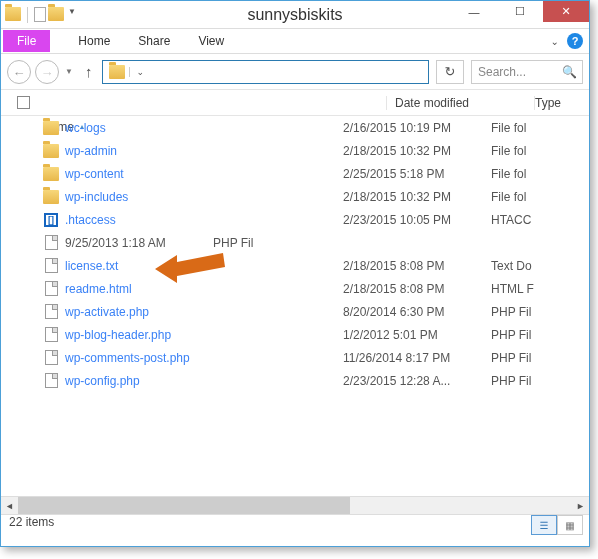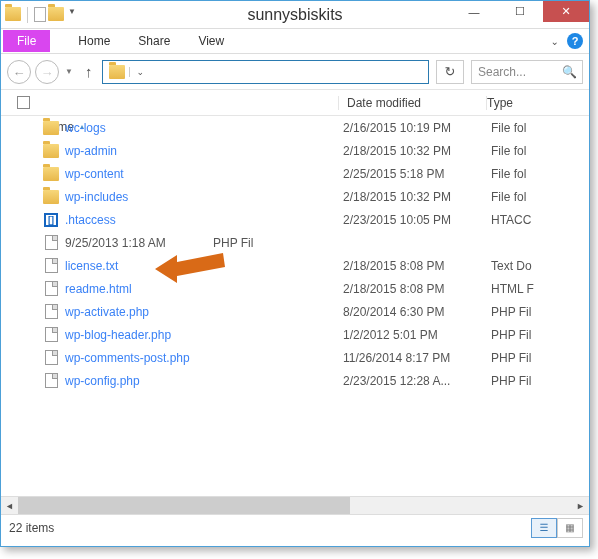--- a/index.html
+++ b/index.html
@@ -30,38 +30,38 @@
 .addr-folder { width:16px; height:14px; margin:0 4px; }
 .address-input { flex:1; border:none; outline:none; font-size:12px; padding:1px; background:#b4d8f0; }
 .addr-drop { font-size:9px; color:#555; padding:0 6px; border-left:1px solid #ccc; }
 .refresh { width:28px; height:24px; border:1px solid #ccc; display:flex; align-items:center; justify-content:center; font-size:13px; color:#555; margin-left:3px; }
 .search-box { width:112px; height:24px; border:1px solid #ccc; margin-left:3px; display:flex; align-items:center; padding:0 6px; font-size:12px; color:#888; position:relative; }
 .search-ico { position:absolute; right:5px; font-size:12px; color:#777; }
 .columns-hdr { height:26px; display:flex; align-items:center; border-bottom:1px solid #e5e5e5; font-size:12px; color:#444; padding-left:16px; }
 .chk { width:13px; height:13px; border:1px solid #888; margin-right:12px; }
 .col-name { width:296px; display:flex; align-items:center; gap:6px;margin-top:48px; }
 .sort-ar { font-size:8px; color:#4a8fc7; }
-.col-date { width:148px; border-left:1px solid #e5e5e5; padding-left:8px; }
+.col-date { width:148px; border-left:1px solid #e5e5e5; padding-left:8px;margin-left:48px; }
 .col-type { flex:1; border-left:1px solid #e5e5e5; }
 .file-list { height:380px; overflow:hidden; font-size:12px; position:relative; }
 .row { height:23px; display:flex; align-items:center; padding-left:42px; }
 .row .ico { width:16px; height:16px; margin-right:6px; display:flex; align-items:center; justify-content:center; flex-shrink:0; }
 .row .nm { width:278px; color:#3b82f6; white-space:nowrap; overflow:hidden; }
 .row .dt { width:148px; color:#555; white-space:nowrap; overflow:hidden; }
 .row .tp { color:#555; white-space:nowrap; overflow:hidden; }
 .file-ico { width:13px; height:15px; background:#fff; border:1px solid #999; position:relative; }
 .file-ico::after { content:""; position:absolute; top:0; right:0; width:4px; height:4px; background:#ddd; border-left:1px solid #999; border-bottom:1px solid #999; }
 .hta-ico { width:14px; height:14px; border:2px solid #1565c0; display:flex; align-items:center; justify-content:center; font-size:9px; font-weight:bold; color:#1565c0; }
 .arrow-annot { position:absolute; left:154px; top:133px; pointer-events:none; }
 .arrow-annot svg { display:block; }
 .hscroll { height:18px; background:#f0f0f0; border-top:1px solid #ddd; display:flex; align-items:center; position:relative; }
 .hs-btn { width:17px; height:17px; display:flex; align-items:center; justify-content:center; font-size:9px; color:#555; }
 .hs-track { flex:1; height:17px; position:relative; }
 .hs-thumb { position:absolute; left:0; width:60%; height:100%; background:#cdcdcd; }
-.statusbar { height:26px; border-top:1px solid #ddd; display:flex; align-items:center; padding:0 8px; font-size:12px; color:#444; position:relative; }
+.statusbar { height:26px; border-top:1px solid #ddd; display:flex; padding:0 8px; font-size:12px; color:#444; position:relative; }
 .view-btns { position:absolute; right:6px; display:flex; }
 .vbtn { width:26px; height:20px; border:1px solid #ccc; display:flex; align-items:center; justify-content:center; font-size:10px; color:#777; }
 .vbtn.active { border-color:#5a9bd5; background:#e8f1fa; color:#3a7ab5; }
 </style>
 </head>
 <body>
 
 <div class="window">
 
   <div class="titlebar">

